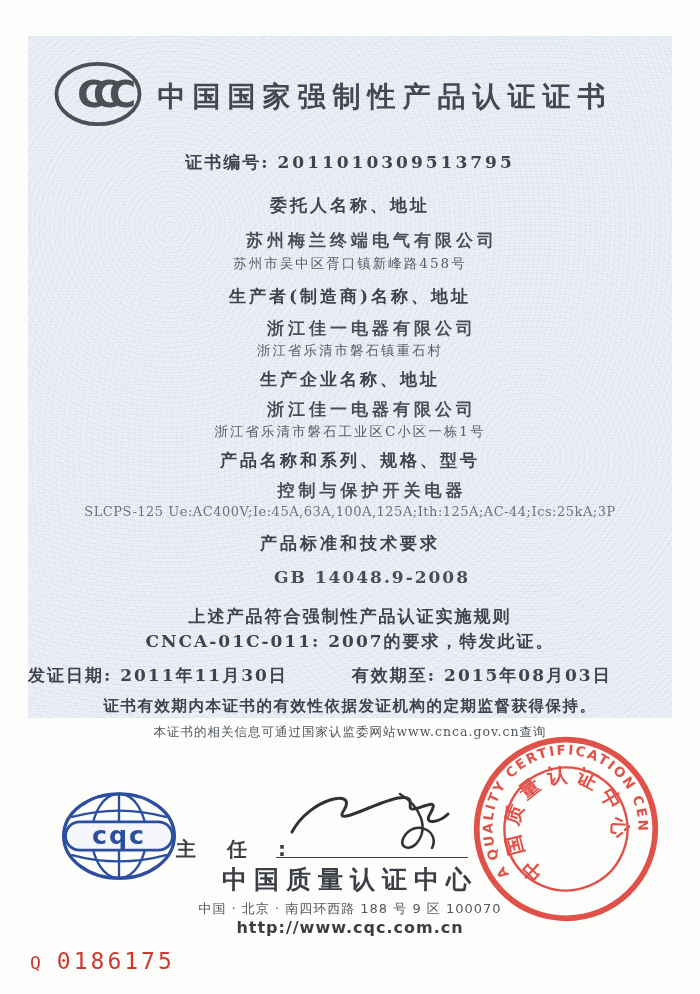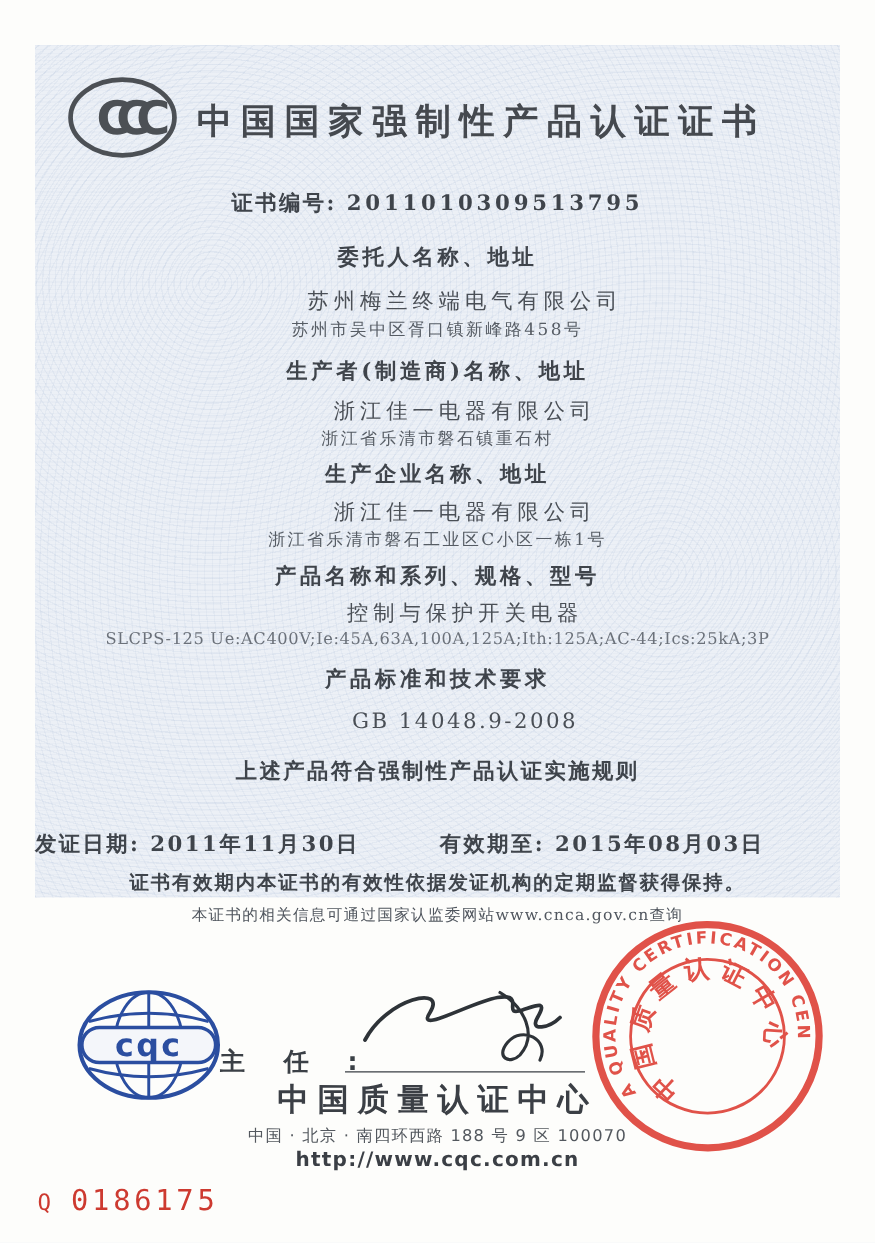--- a/index.html
+++ b/index.html
@@ -17,21 +17,21 @@
       repeating-linear-gradient(0deg, rgba(150,170,205,.06) 0 1px, transparent 1px 3px);
   }
   .line { position:absolute; left:0; width:100%; text-align:center; color:#3f444b; }
 
   .title { top:42px; font-size:28px; font-weight:600; letter-spacing:7px;
            color:#45494f; padding-left:70px; }
   .certno { top:115px; font-size:17px; font-weight:700; letter-spacing:2px;text-align:center; }
   .certno .num { font-weight:600; letter-spacing:3px; }
 
   .sec-head { font-size:17px; font-weight:700; letter-spacing:3px; }
-  .sec-name { font-size:17px; font-weight:400; letter-spacing:4px; color:#4a4f56;padding-left:44px; }
+  .sec-name { font-size:17px; font-weight:700; letter-spacing:4px; color:#4a4f56;padding-left:44px; }
   .sec-addr { font-size:13.5px; font-weight:400; letter-spacing:2px; color:#565c64; }
   .spec     { font-size:13px; letter-spacing:.5px; color:#6b717a; }
 
   .stmt { font-size:17px; font-weight:600; letter-spacing:2px; }
   .dates { top:628px; font-size:17px; font-weight:700; letter-spacing:2px;
            display:flex; justify-content:flex-start; gap:64px; }
   .keep { top:660px; font-size:15.5px; font-weight:700; letter-spacing:1.5px; }
   .info { top:688px; font-size:12.5px; letter-spacing:1px; color:#50565e; }
 
   
@@ -89,20 +89,21 @@
     <div class="line sec-addr" style="top:387px">浙江省乐清市磐石工业区C小区一栋1号</div>
 
     <div class="line sec-head" style="top:413px">产品名称和系列、规格、型号</div>
     <div class="line sec-name" style="top:443px">控制与保护开关电器</div>
     <div class="line spec" style="top:468px">SLCPS-125 Ue:AC400V;Ie:45A,63A,100A,125A;Ith:125A;AC-44;Ics:25kA;3P</div>
 
     <div class="line sec-head" style="top:496px">产品标准和技术要求</div>
     <div class="line sec-name" style="top:531px;letter-spacing:2px">GB 14048.9-2008</div>
 
     <div class="line stmt" style="top:569px">上述产品符合强制性产品认证实施规则</div>
+    <div class="line stmt" style="top:594px">CNCA-01C-011: 2007的要求，特发此证。</div>
 
     <div class="line dates">
       <span>
         <span>发证日期:</span>
         <span>2011年11月30日</span>
       </span>
       <span>
         <span>有效期至:</span>
         <span>2015年08月03日</span>
       </span>

